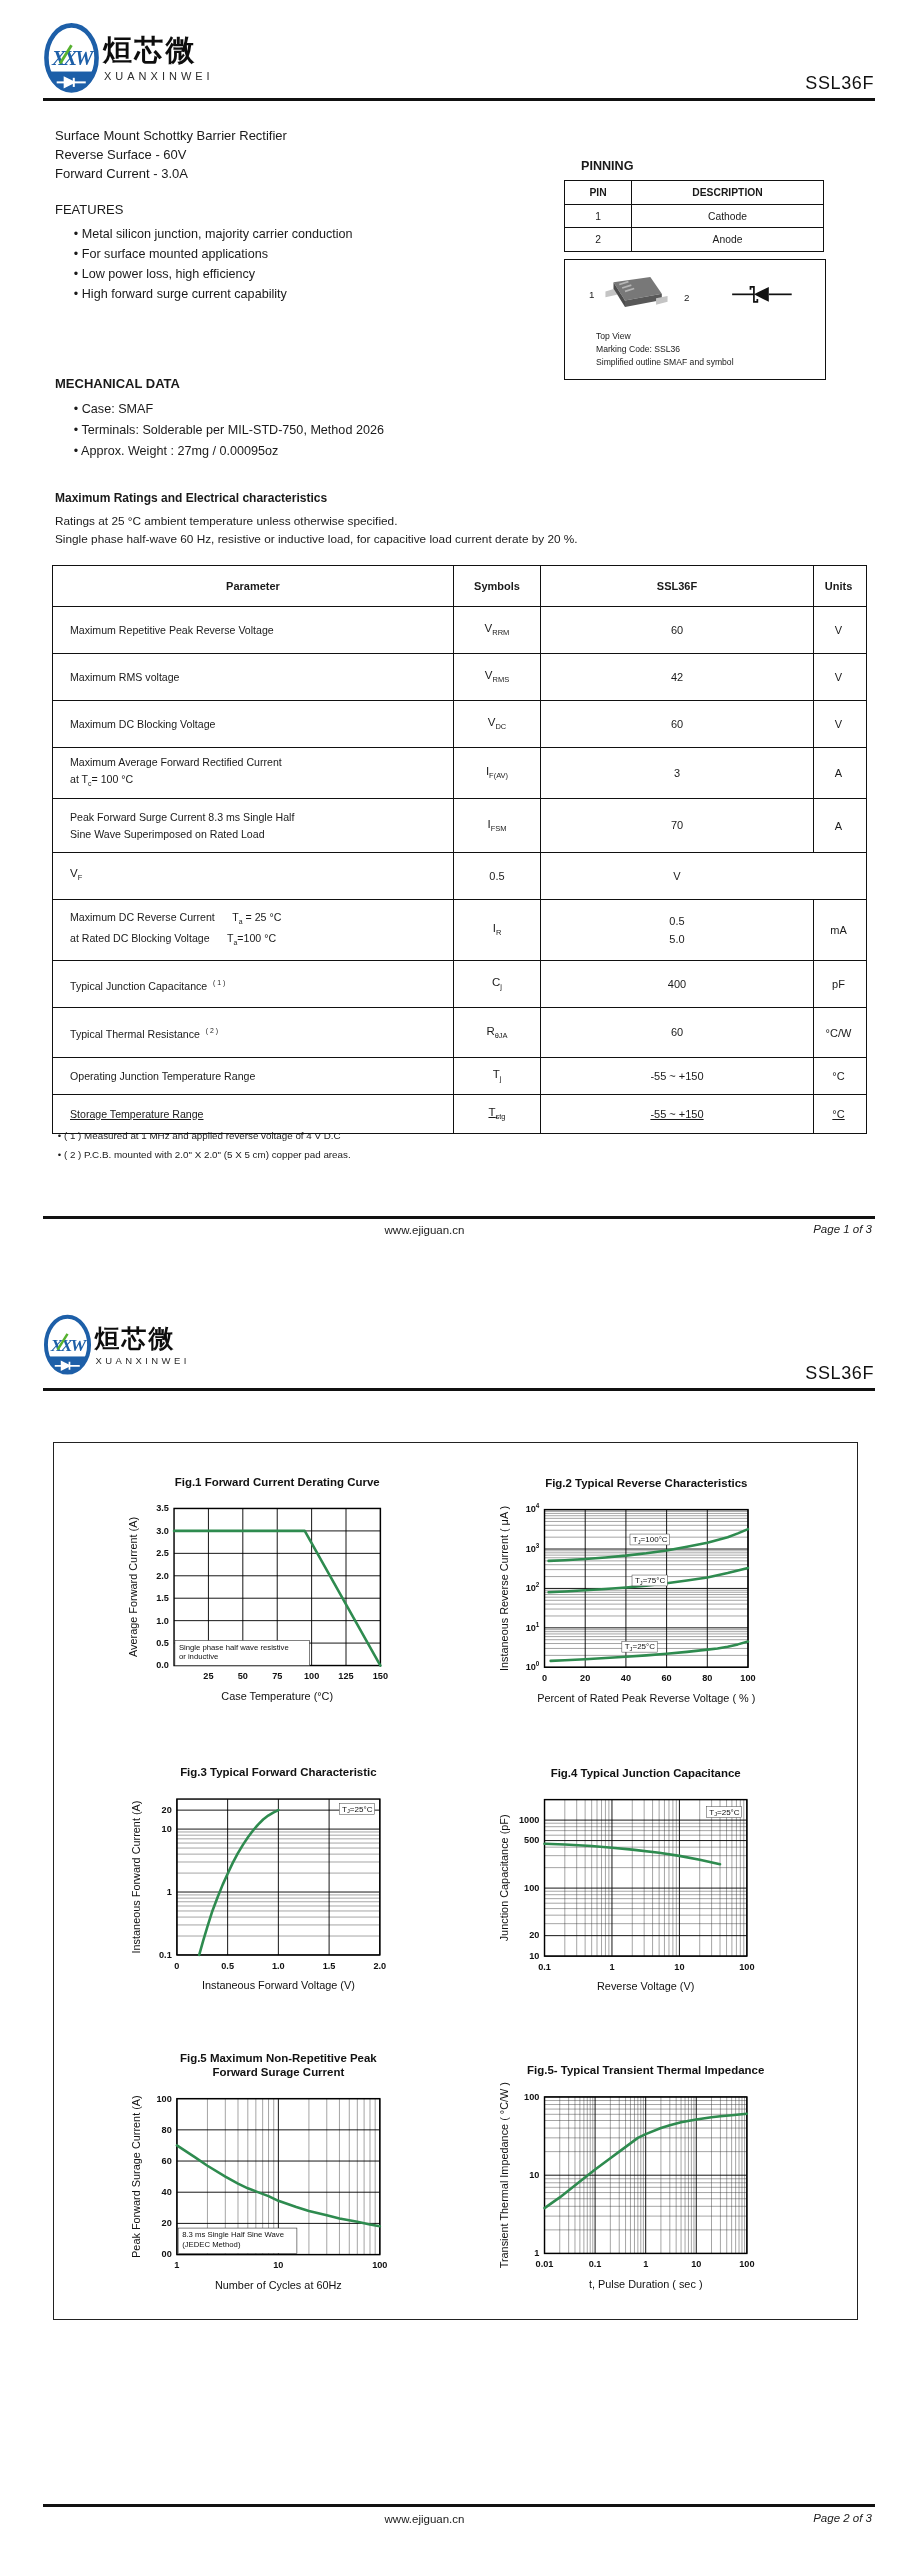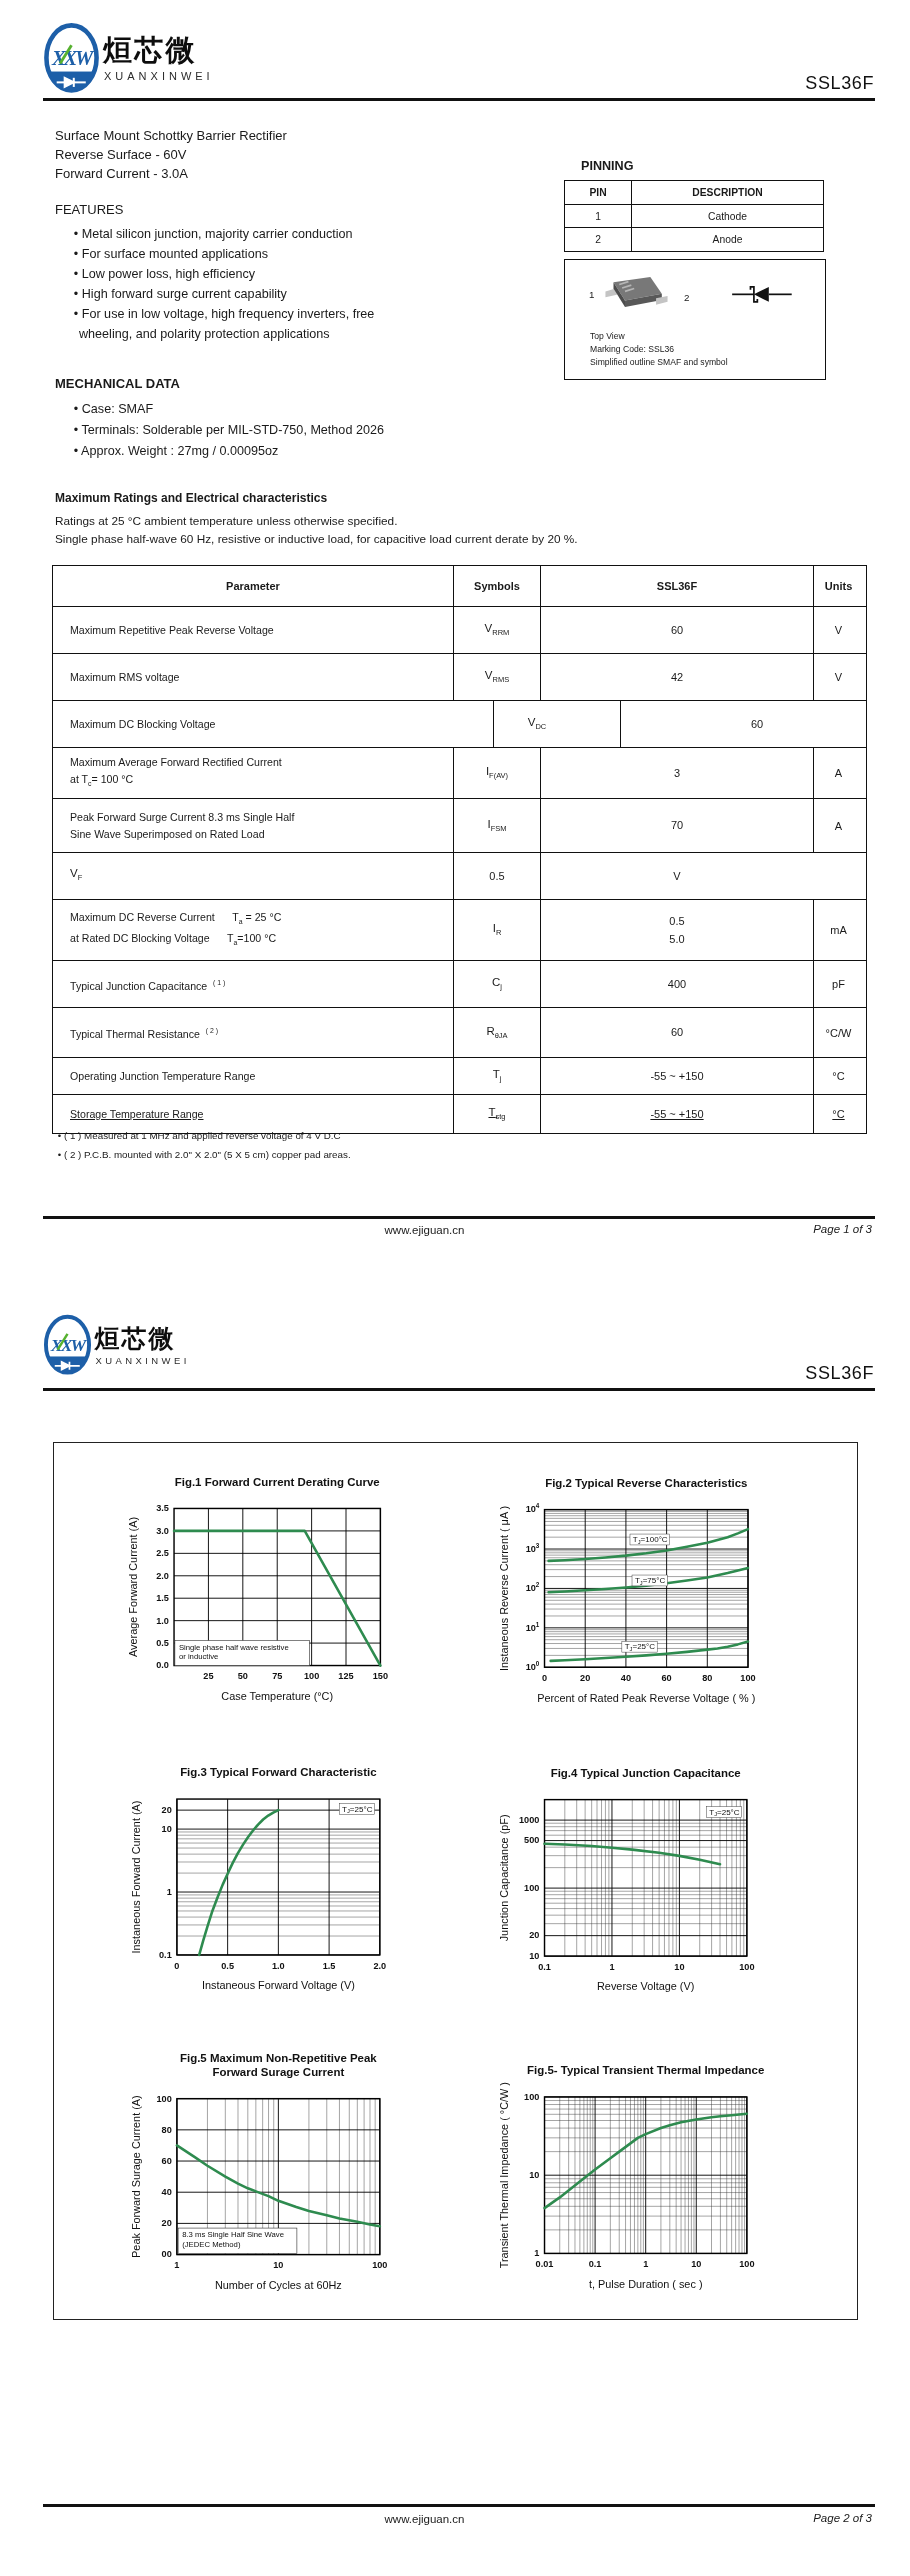--- a/index.html
+++ b/index.html
@@ -21,21 +21,21 @@
   .bullet-item{padding-left:8px;text-indent:-5.2px;max-width:333px;}
   .bullet-item::before{content:"• ";}
   
   .pin-head{position:absolute;left:581px;top:159px;font-size:12.6px;font-weight:bold;}
   .pin-table{position:absolute;left:564px;top:180px;width:260px;border:1.1px solid #111;border-collapse:collapse;}
   .pin-table td{border:1.1px solid #111;height:20.7px;text-align:center;font-size:10.3px;}
   .pin-table .c1{width:64px;}
   
   .pkg-box{position:absolute;left:564px;top:259px;width:260px;height:119px;border:1.7px solid #111;}
   .pkg-pin{position:absolute;font-size:9.8px;}
-  .pkg-lines{position:absolute;left:25px;top:70px;font-size:8.6px;line-height:13px;}
+  .pkg-lines{position:absolute;left:31px;top:70px;font-size:8.6px;line-height:13px;}
   
   .ratings-h{position:absolute;left:55px;top:491px;font-size:12px;font-weight:bold;}
   .ratings-d{position:absolute;left:55px;font-size:11.8px;}
   
   .main-table{position:absolute;left:52px;top:565px;width:815px;border:1.7px solid #111;box-sizing:border-box;}
   .mt-row{display:grid;grid-template-columns:400px 87px 273px 50px;border-top:1.7px solid #111;}
   .mt-row:first-child{border-top:none;}
   .mt-cell{border-left:1.1px solid #111;display:flex;align-items:center;justify-content:center;
            text-align:center;font-size:11px;}
   .mt-cell:first-child{border-left:none;justify-content:flex-start;text-align:left;padding-left:17px;
@@ -96,21 +96,20 @@
     <div>Reverse Surface - 60V</div>
     <div>Forward Current - 3.0A</div>
   </div>
 
   <div class="sec-label" style="top:202px;">FEATURES</div>
   <div class="bullets" style="top:224px;">
       <div class="bullet-item">Metal silicon junction, majority carrier conduction</div>
       <div class="bullet-item">For surface mounted applications</div>
       <div class="bullet-item">Low power loss, high efficiency</div>
       <div class="bullet-item">High forward surge current capability</div>
-      <div class="bullet-item">For use in low voltage, high frequency inverters,  free wheeling, and polarity protection applications</div>
     </div>
 
   <div class="sec-label bold" style="top:376px;">MECHANICAL DATA</div>
   <div class="bullets" style="top:399px;line-height:21px;">
       <div class="bullet-item">Case: SMAF</div>
       <div class="bullet-item">Terminals: Solderable per MIL-STD-750, Method 2026</div>
       <div class="bullet-item">Approx. Weight : 27mg  /  0.00095oz</div>
     </div>
 
   <div class="pin-head">PINNING</div>
@@ -181,21 +180,21 @@
       <div class="mt-row" style="height: 46px;">
         <div class="mt-cell">
           <div class="mt-param"><div><span>Maximum RMS voltage</span></div></div>
         </div>
         <div class="mt-cell">
           <span class="sym-base">V<sub>RMS</sub></span>
         </div>
         <div class="mt-cell mt-val">42</div>
         <div class="mt-cell">V</div>
       </div>
-      <div class="mt-row" style="height: 46px; gap: 40px;">
+      <div class="mt-row" style="height: 46px;">
         <div class="mt-cell">
           <div class="mt-param"><div><span>Maximum DC Blocking Voltage</span></div></div>
         </div>
         <div class="mt-cell">
           <span class="sym-base">V<sub>DC</sub></span>
         </div>
         <div class="mt-cell mt-val">60</div>
         <div class="mt-cell">V</div>
       </div>
       <div class="mt-row" style="height: 50px;">

